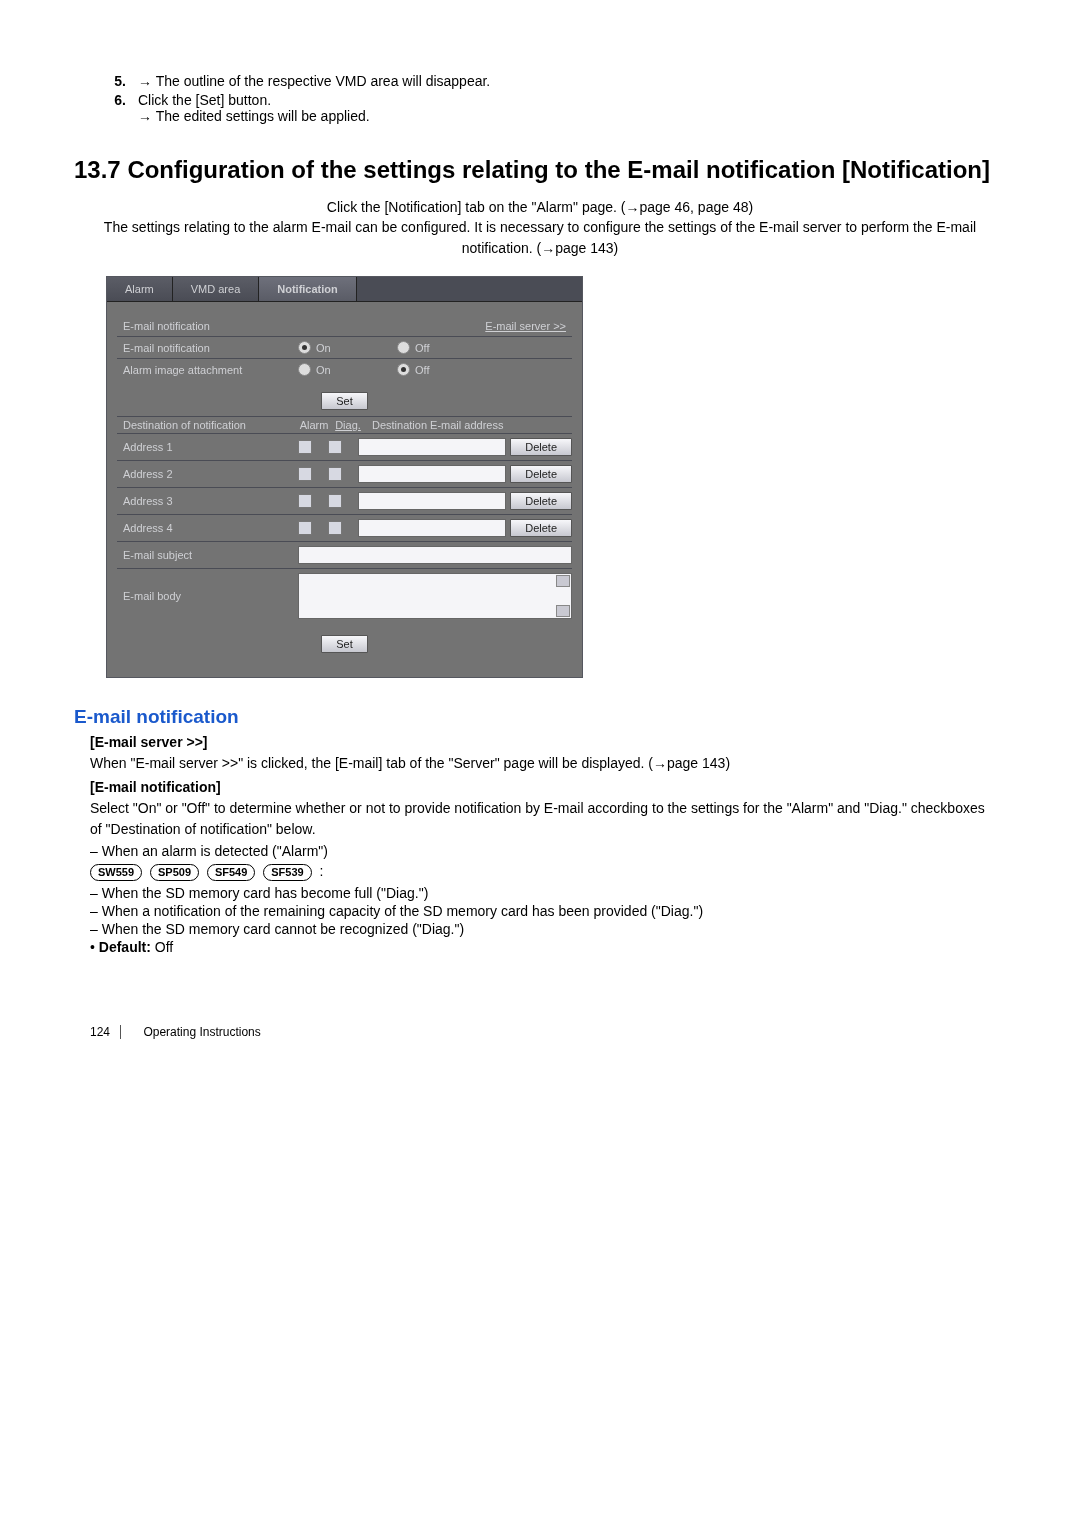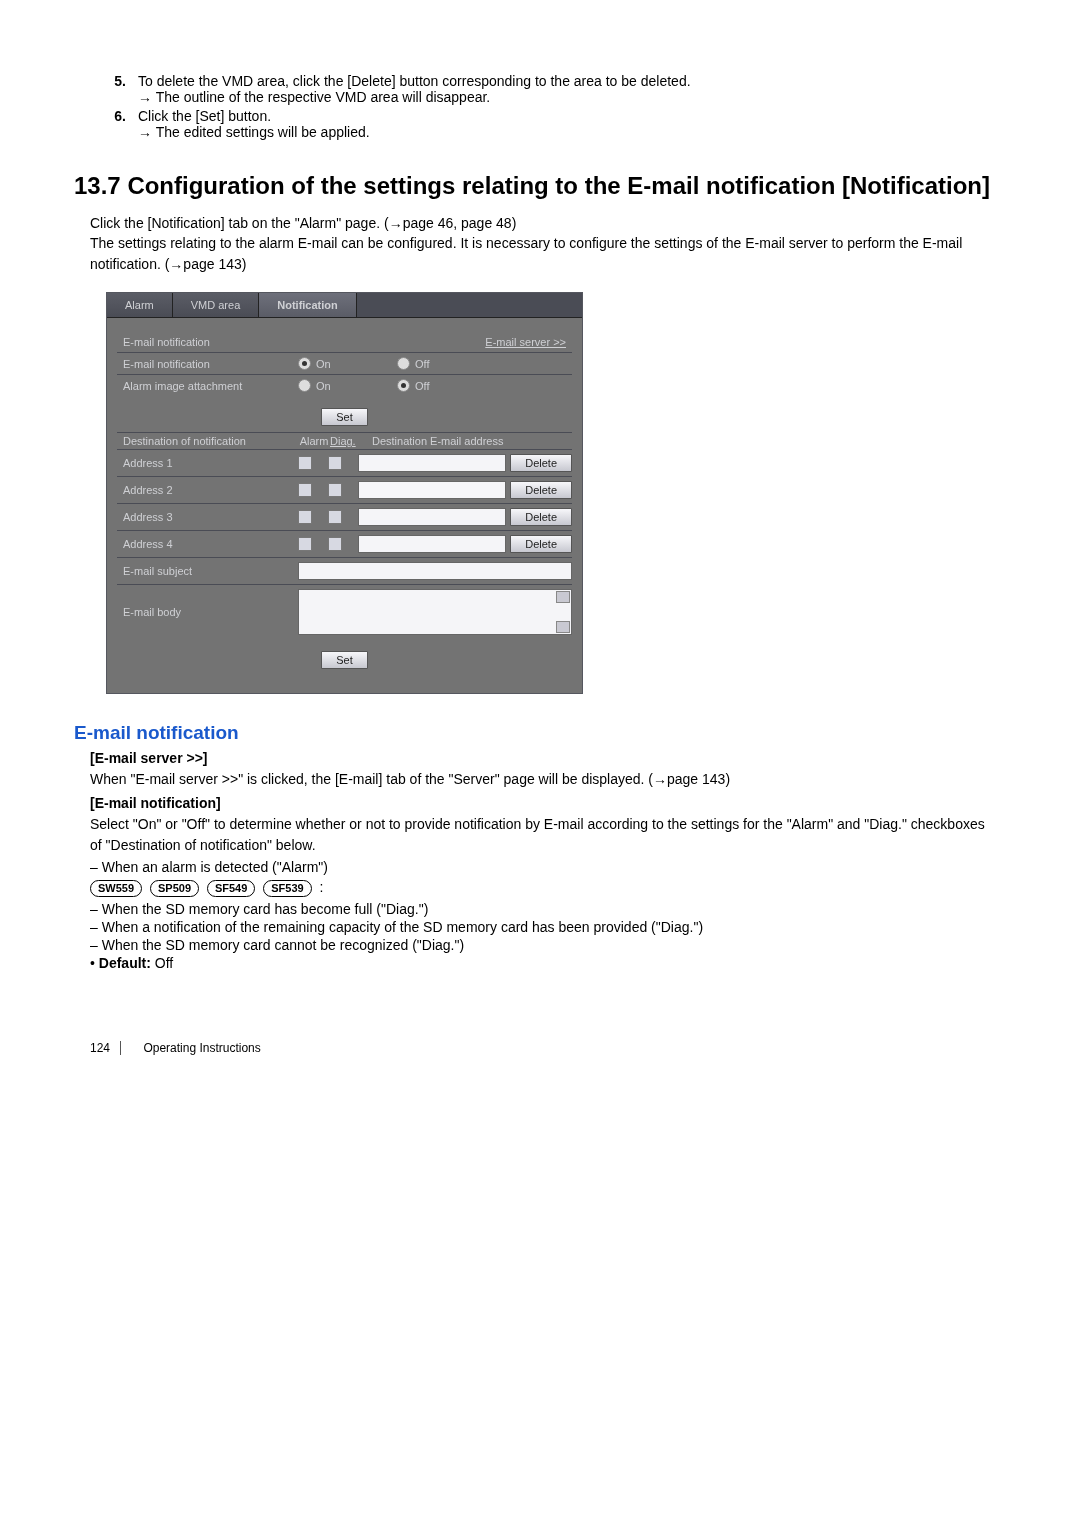--- a/index.html
+++ b/index.html
@@ -41,20 +41,21 @@
   }
   .section-title {
     font-size: 24px;
     font-weight: bold;
     margin: 30px 0 12px -16px;
     line-height: 1.3;
   }
   .intro {
     margin: 4px 0 18px 0;
     line-height: 1.45;
+    text-align: center;
   }
   
   .ui-panel {
     width: 475px;
     background: #737373;
     border: 1px solid #55575f;
     margin: 8px 0 28px 16px;
     font-size: 11px;
     color: #cfd0d4;
   }
@@ -145,21 +146,21 @@
   .btn-row {
     text-align: center;
     padding: 12px 0 6px 0;
   }
   .col-headers {
     display: flex;
     padding: 2px 0;
     border-top: 1px solid #4a4c55;
   }
   .col-headers .al { width: 32px; text-align: center;}
-  .col-headers .di { width: 36px; text-align: left; text-decoration: underline;}
+  .col-headers .di { width: 36px; text-align: center; text-decoration: underline;}
   .col-headers .de { flex: 1; text-align: left; padding-left: 6px;}
   .section-heading {
     color: #1a59cc;
     font-weight: bold;
     font-size: 19px;
     margin: 18px 0 6px -16px;
   }
   .subhead {
     font-weight: bold;
     margin: 6px 0 3px 0;
@@ -209,21 +210,20 @@
 </style>
 </head>
 <body>
 
 <div class="page">
 
 
   <div class="list-num">
     <div class="num">5.</div>
     <div class="body">
-      <div>To delete the VMD area, click the [Delete] button corresponding to the area to be deleted.</div>
       <div class="arrow-line">The outline of the respective VMD area will disappear.</div>
     </div>
   </div>
   <div class="list-num">
     <div class="num">6.</div>
     <div class="body">
       <div>Click the [Set] button.</div>
       <div class="arrow-line">The edited settings will be applied.</div>
     </div>
   </div>

